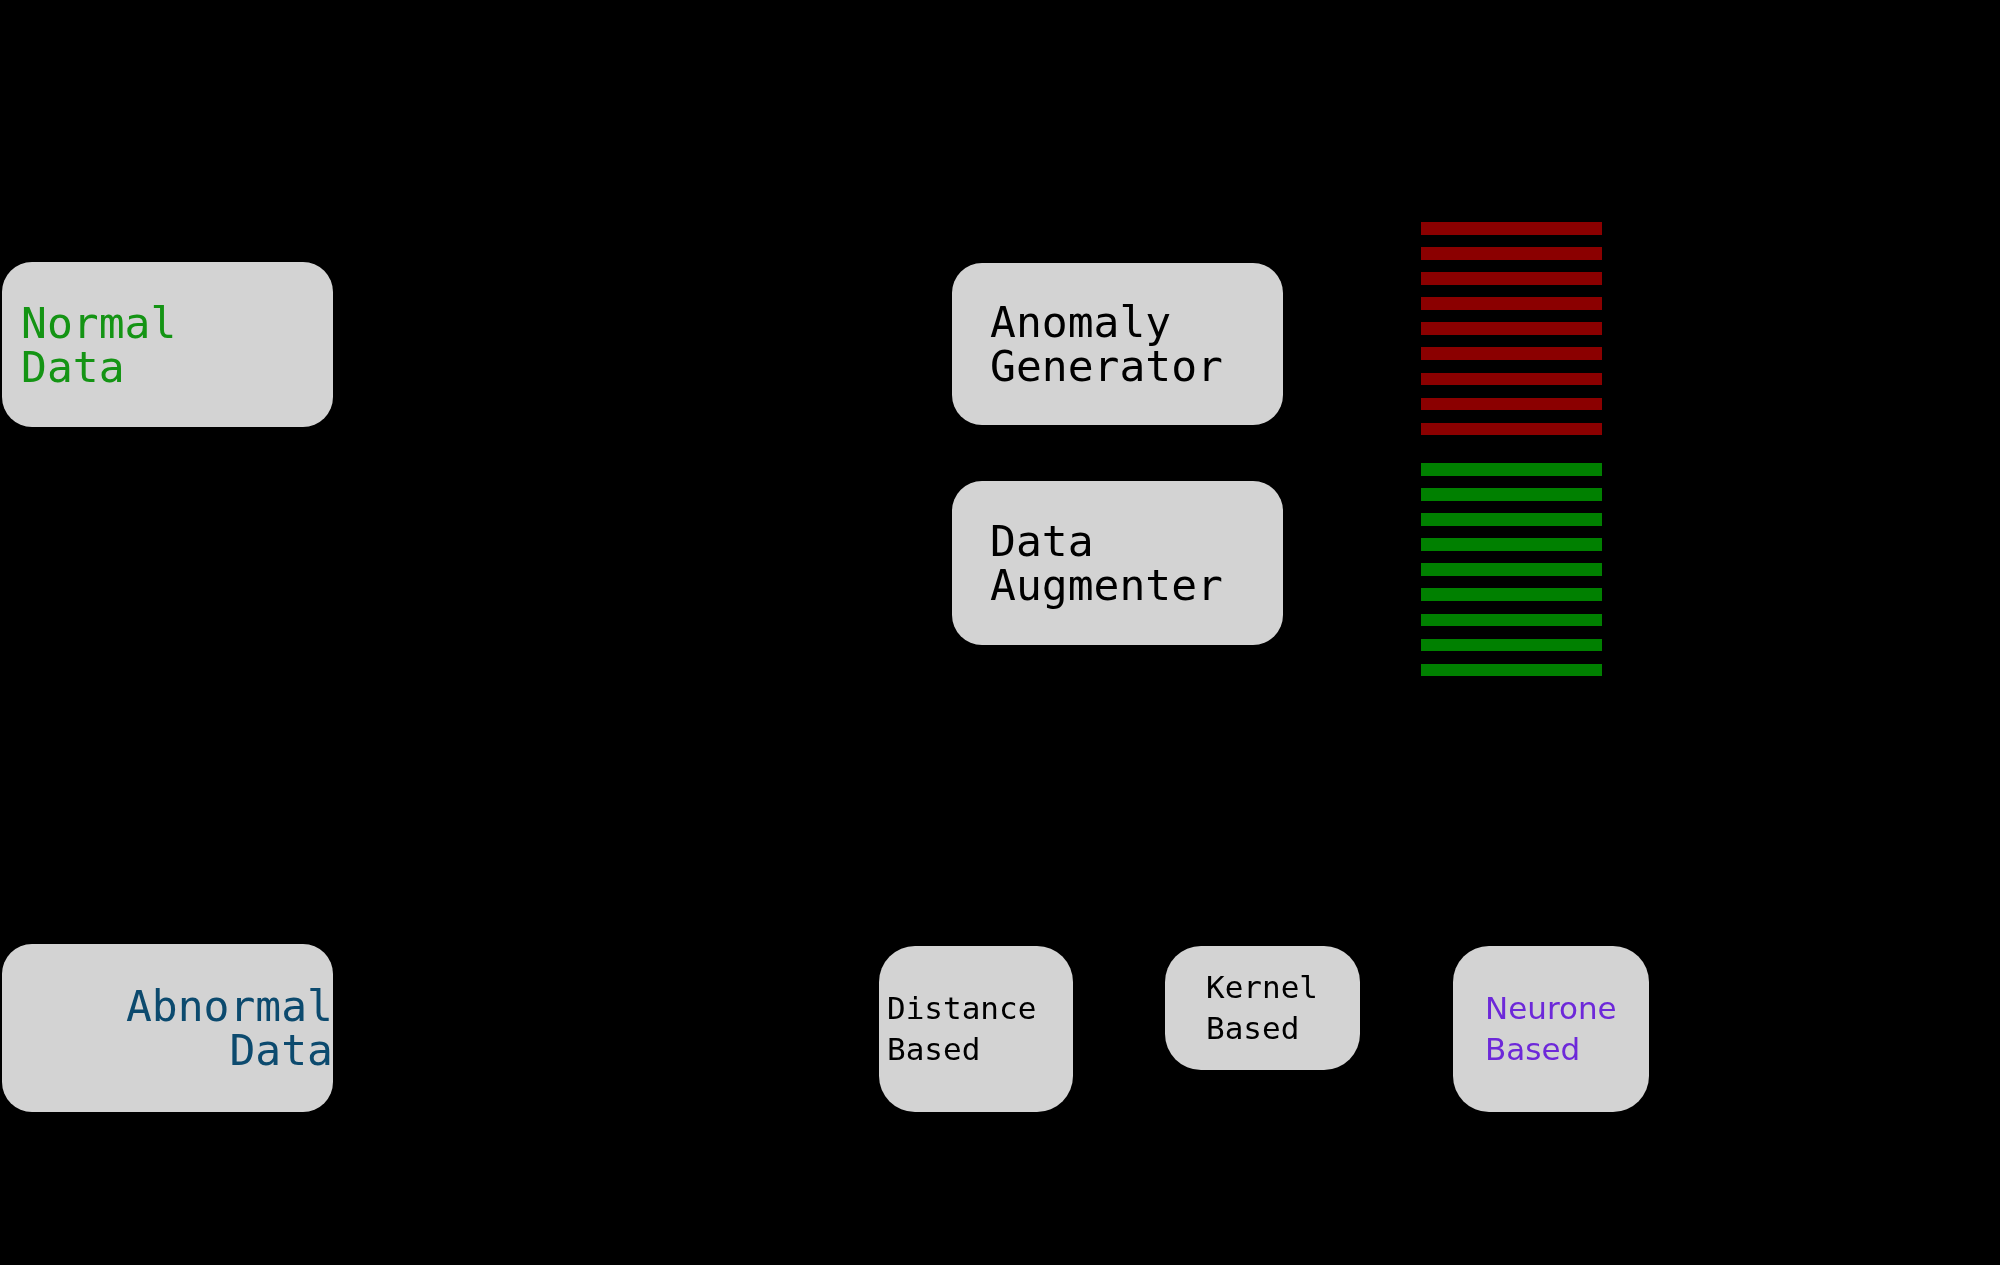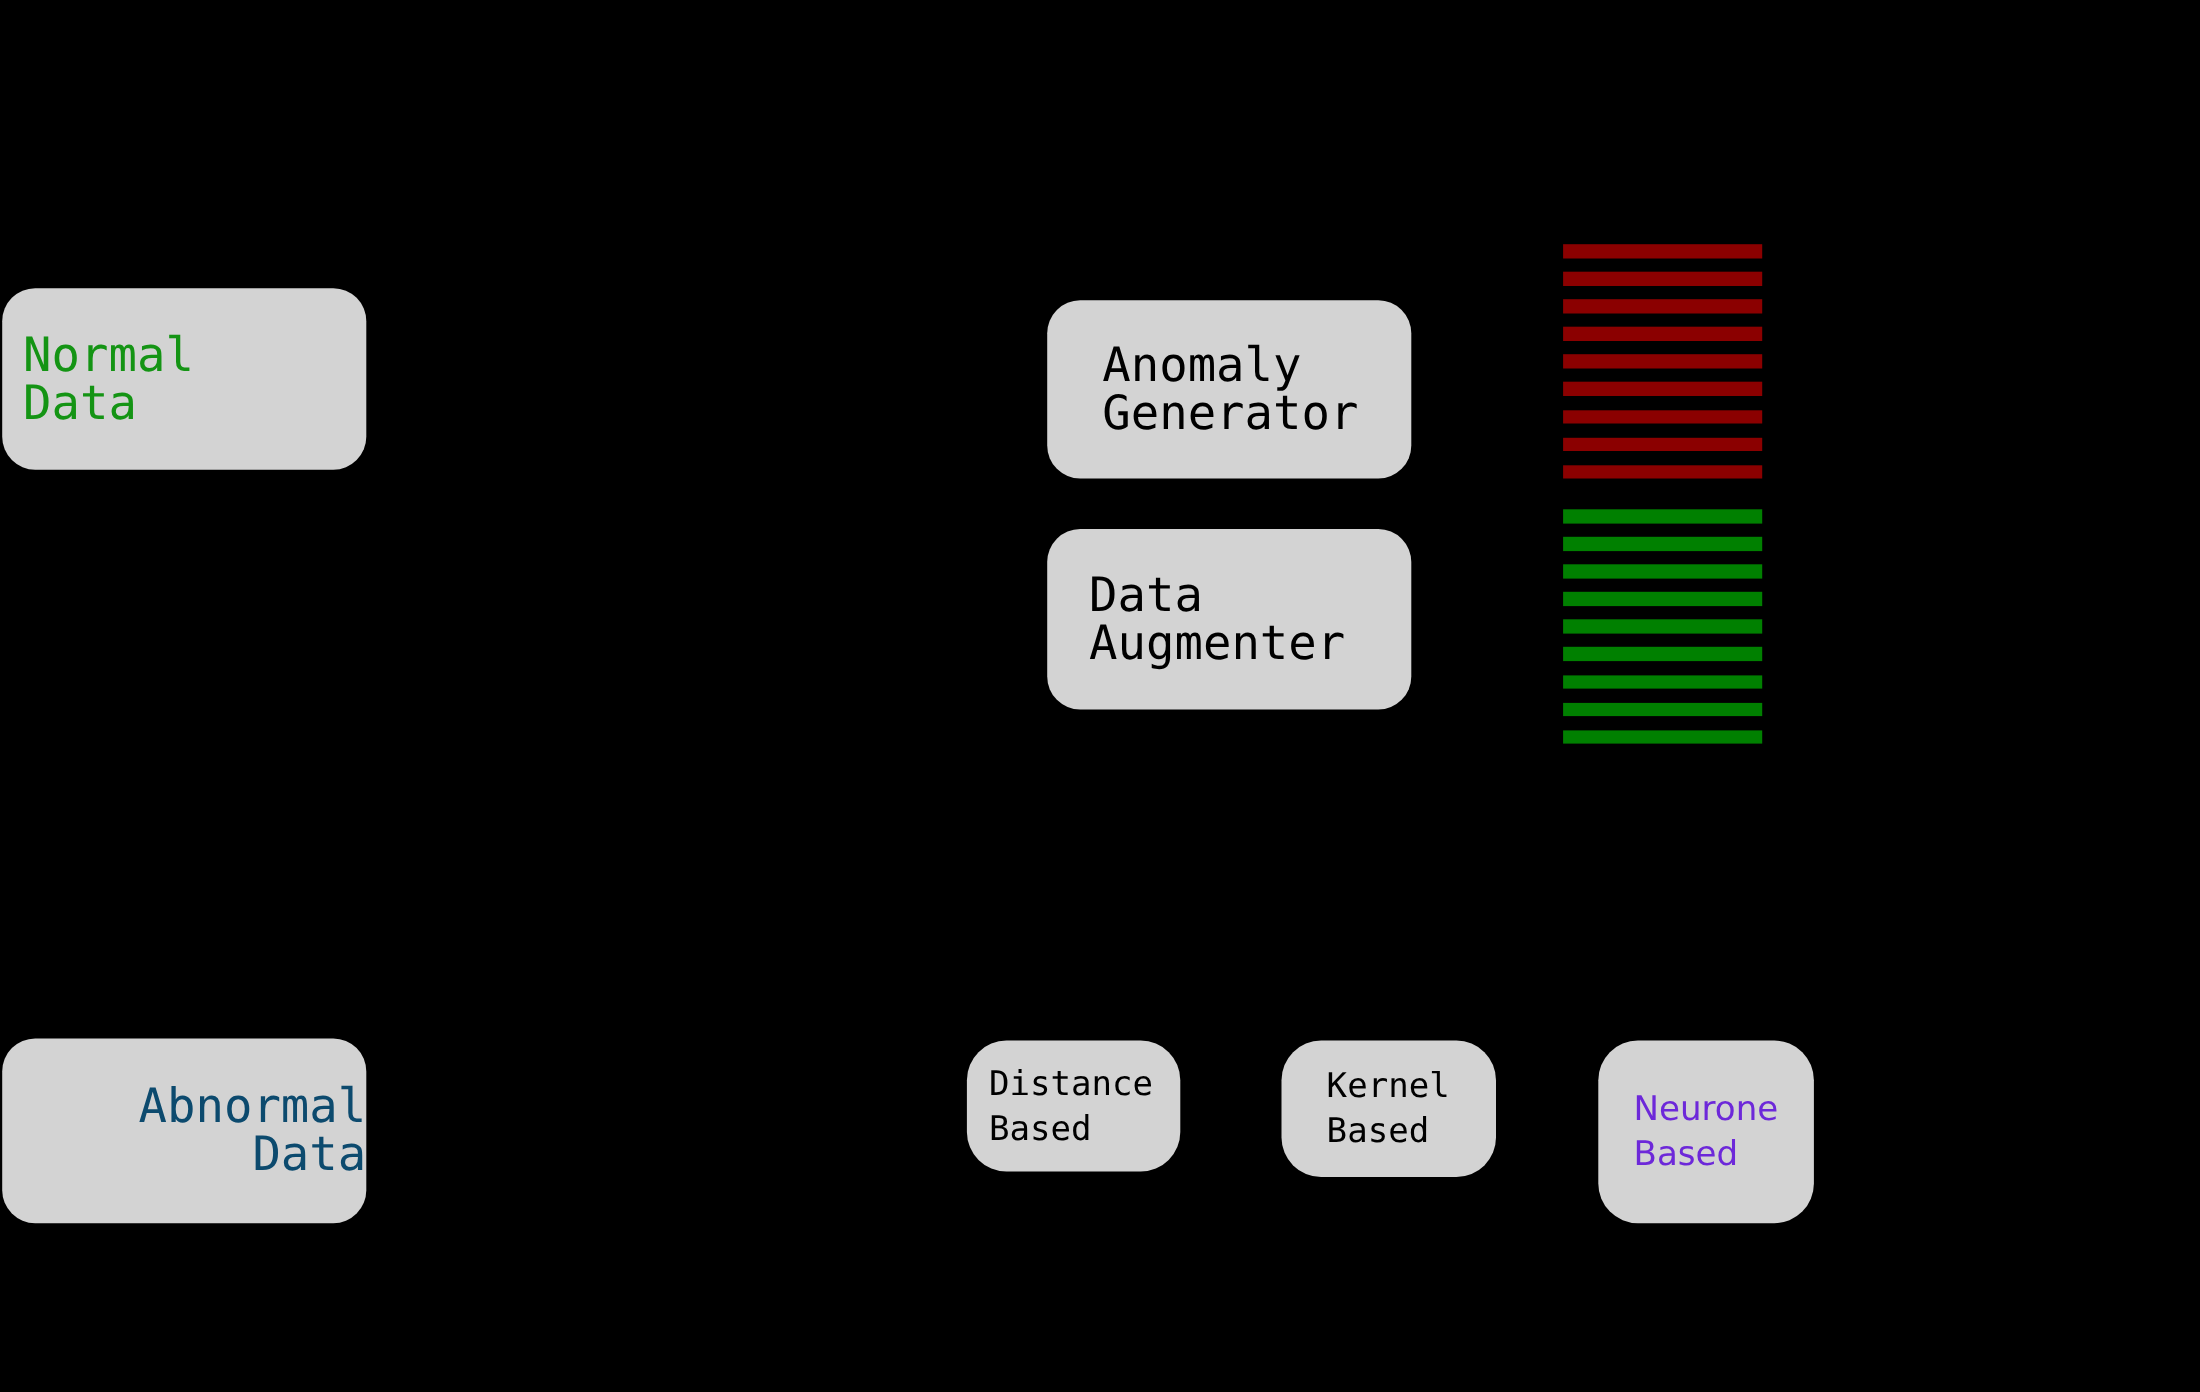--- a/index.html
+++ b/index.html
@@ -27,26 +27,26 @@
     white-space: pre-line;
     font-family: "DejaVu Sans Mono", monospace;
     font-size: 43px;
     line-height: 44px;
     color: #000;
   }
   
   #n-normal    { left: 2px;   top: 262px; width: 331px; height: 165px; padding-left: 19px; }
   #n-abnormal  { left: 2px;   top: 944px; width: 331px; height: 168px; padding-left: 19px; }
   
-  #n-anomgen   { left: 952px; top: 273px; width: 331px; height: 162px; padding-left: 50px; }
+  #n-anomgen   { left: 952px; top: 263px; width: 331px; height: 162px; padding-left: 38px; }
   #n-augment   { left: 952px; top: 481px; width: 331px; height: 164px; padding-left: 38px; }
   
   .method { border-radius: 36px; }
   .method .label { font-size: 31px; line-height: 41px; }
-  #n-distance  { left: 879px;  top: 946px; width: 194px; height: 119px; padding-left: 20px; }
+  #n-distance  { left: 879px;  top: 946px; width: 194px; height: 166px; padding-left: 8px; }
   #n-kernel    { left: 1165px; top: 946px; width: 195px; height: 124px; padding-left: 41px; }
   #n-neurone   { left: 1453px; top: 946px; width: 196px; height: 166px; padding-left: 32px; }
   #n-neurone .label { font-family: "DejaVu Sans", sans-serif; }
   
   .stripe-block {
     position: absolute;
     left: 1421px;
     width: 181px;
   }
   #stripes-anomalous { top: 222px; }

